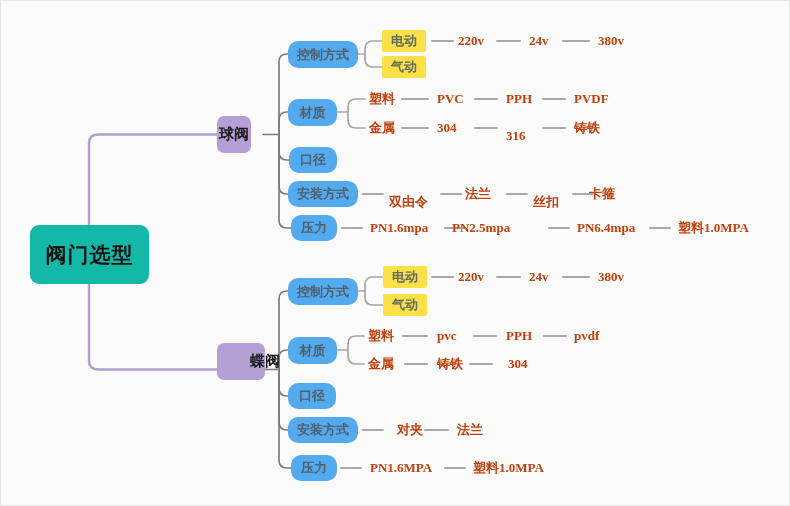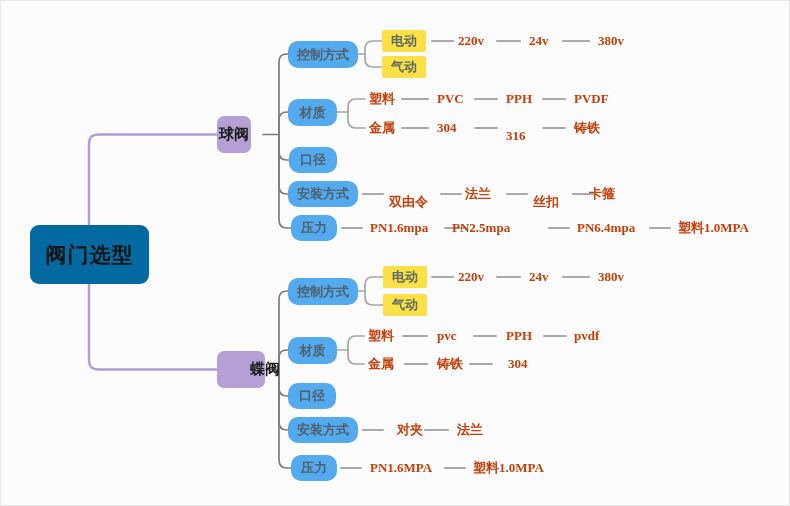--- a/index.html
+++ b/index.html
@@ -9,21 +9,21 @@
     background:#fbfbfb;
     border:1px solid #e6e6e6;
     box-sizing:border-box;
     font-family:"Liberation Sans","DejaVu Sans",sans-serif;
     overflow:hidden;
   }
   svg.wires{position:absolute;left:0;top:0;width:790px;height:506px;}
   .node{position:absolute;display:flex;align-items:center;justify-content:center;
         box-sizing:border-box;white-space:nowrap;cursor:default;}
   .root{
-    background:#0369a1;color:#141414;font-weight:bold;font-size:21px;
+    background:#14b8a6;color:#141414;font-weight:bold;font-size:21px;
     border-radius:9px;letter-spacing:1px;
   }
   .branch{
     background:#b5a0d6;color:#1b1b1b;font-weight:bold;font-size:15px;
     border-radius:7px;
   }
   .topic{
     background:#54aaee;color:#50606c;font-weight:bold;font-size:13px;
     border-radius:10px;
   }
@@ -110,21 +110,21 @@
       <line x1="362" y1="429" x2="382" y2="429"></line>
         <line x1="424" y1="429" x2="447" y2="429"></line>
       <line x1="340" y1="467" x2="360" y2="467"></line>
         <line x1="444" y1="467" x2="464" y2="467"></line>
     </g>
   </svg>
 
   <div class="node root" style="left:29px;top:224px;width:119px;height:59px;">阀门选型</div>
 
   <div class="node branch" style="left:216px;top:115px;width:34px;height:37px;">球阀</div>
-  <div class="node branch" style="left:216px;top:350px;width:46px;height:37px;padding-left:48px;">蝶阀</div>
+  <div class="node branch" style="left:216px;top:342px;width:46px;height:37px;padding-left:48px;">蝶阀</div>
 
   <div class="node topic" style="left:287px;top:40px;width:70px;height:27px;">控制方式</div>
   <div class="node topic" style="left:287px;top:98px;width:49px;height:27px;">材质</div>
   <div class="node topic" style="left:288px;top:146px;width:48px;height:26px;">口径</div>
   <div class="node topic" style="left:287px;top:180px;width:70px;height:26px;">安装方式</div>
   <div class="node topic" style="left:290px;top:214px;width:46px;height:26px;">压力</div>
 
   <div class="node leaf" style="left:381px;top:29px;width:44px;height:22px;">电动</div>
   <div class="node leaf" style="left:381px;top:55px;width:44px;height:22px;">气动</div>
   <span class="lbl" style="left:457px;top:40px;">220v</span>

